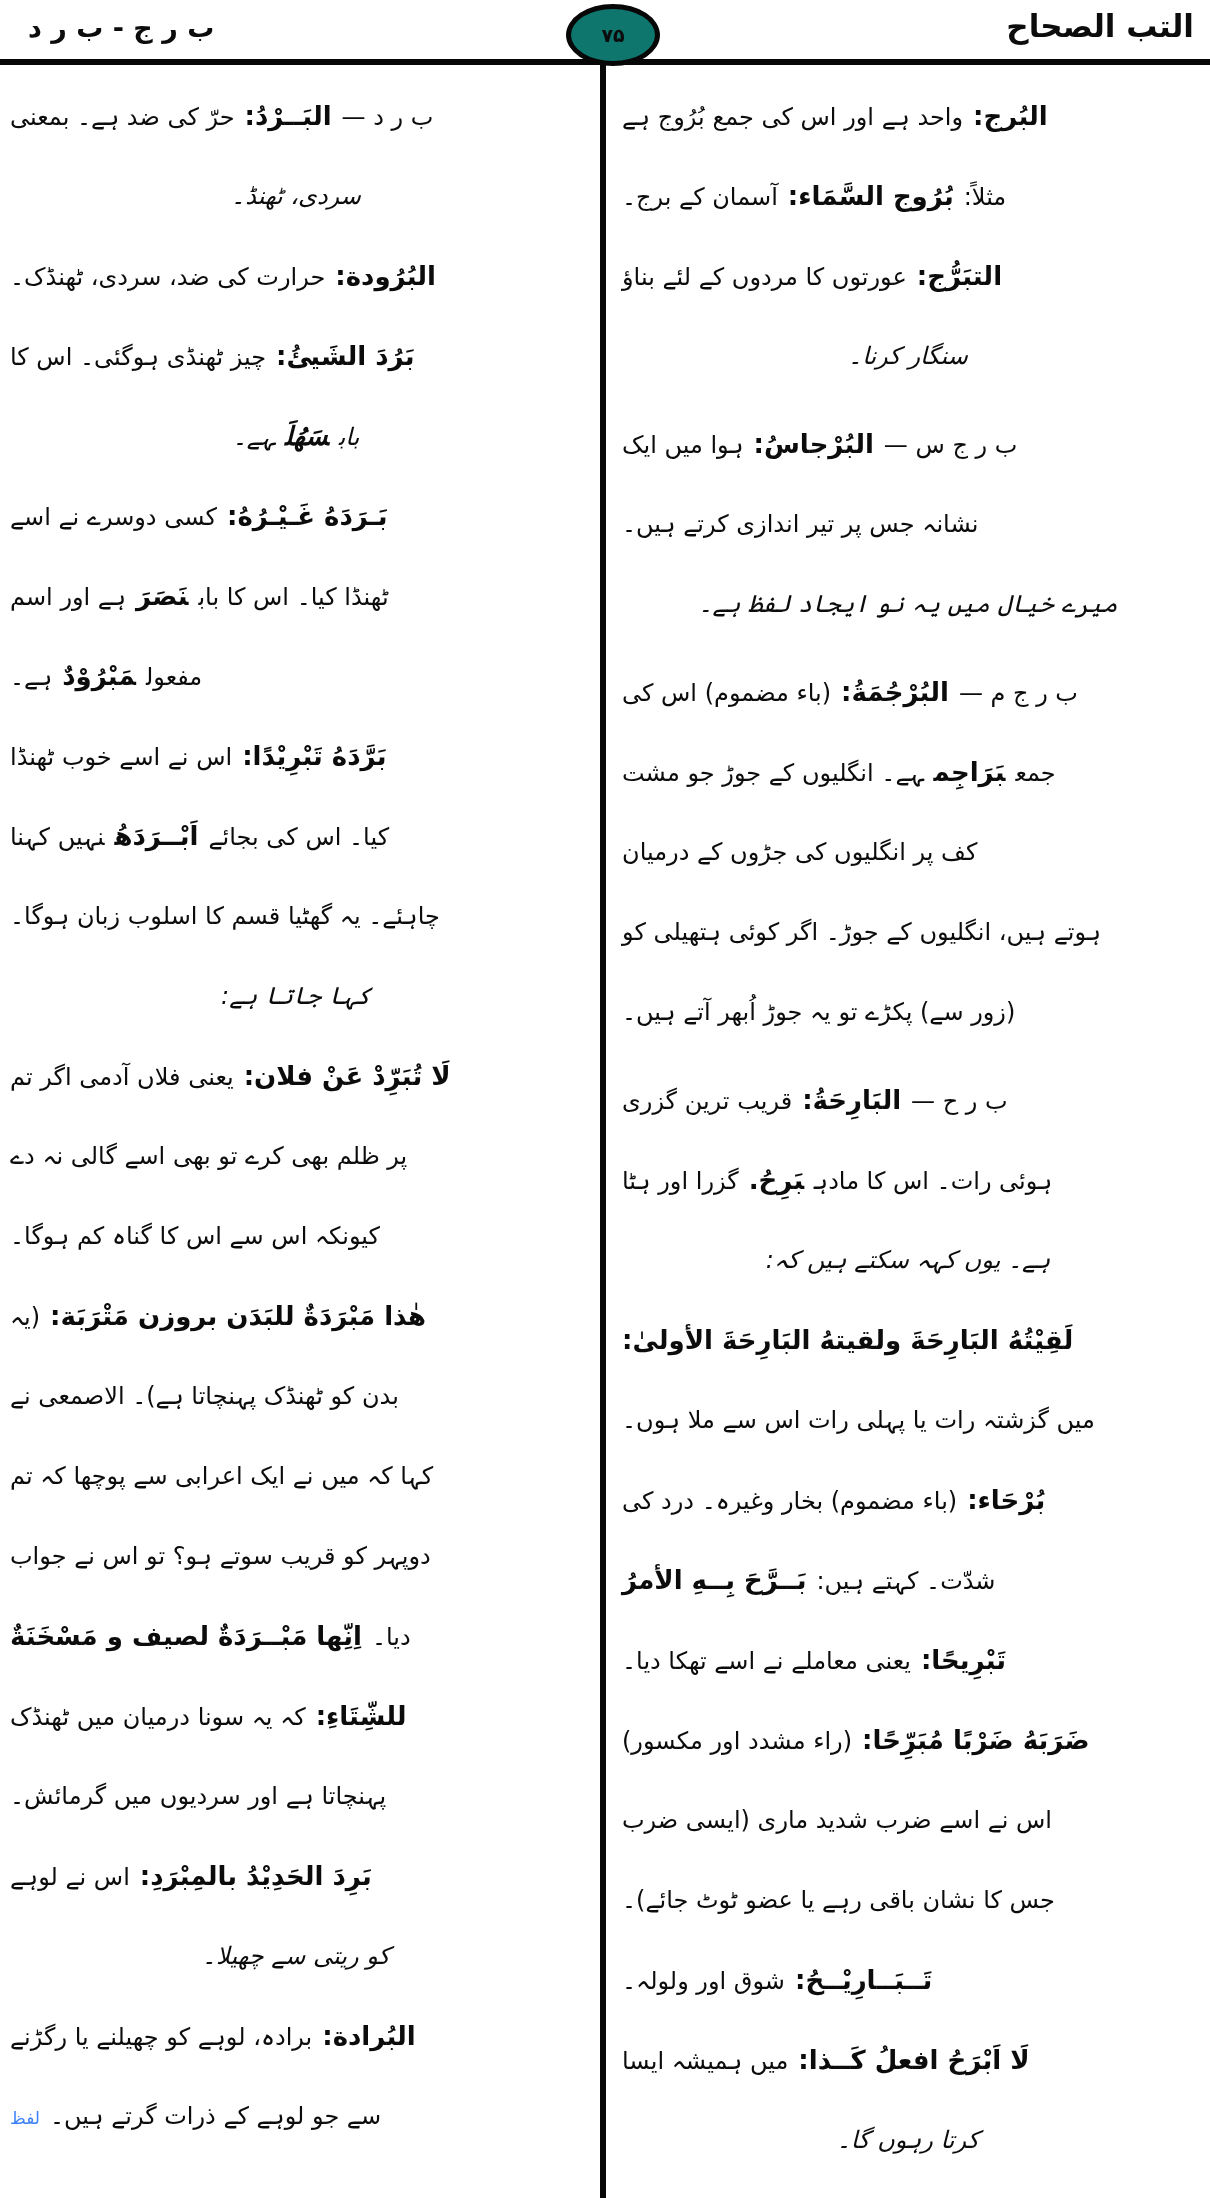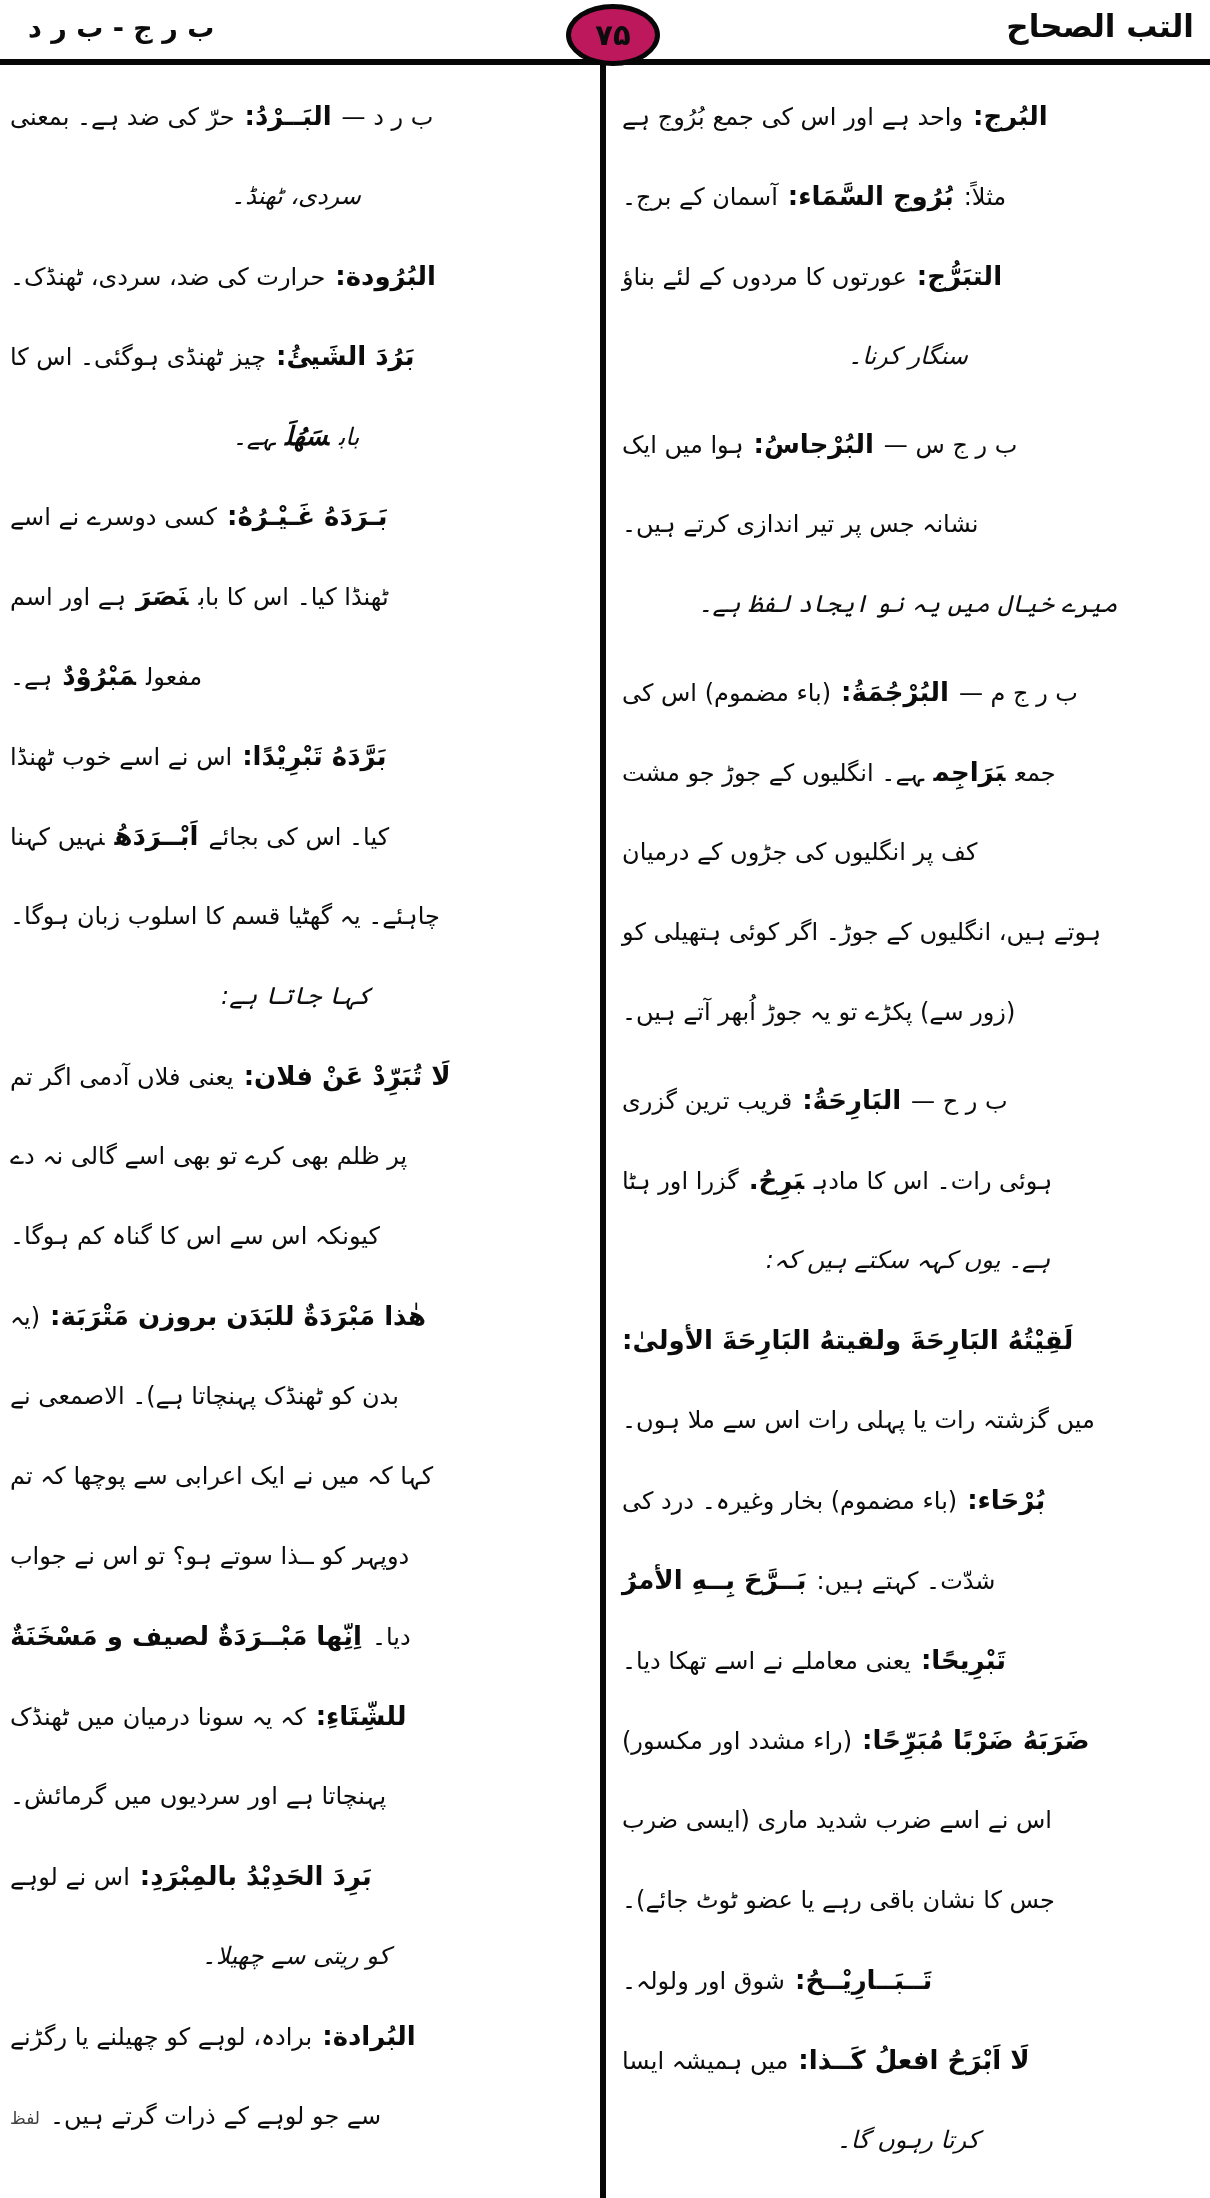--- a/index.html
+++ b/index.html
@@ -8,44 +8,44 @@
     font-family:"DejaVu Sans",sans-serif;color:#0c0c0c;
   }
   .page{position:relative;width:1210px;height:2198px;background:#ffffff;overflow:hidden;direction:rtl;}
 
   
   .hdr-title{position:absolute;top:8px;right:16px;font-size:31px;font-weight:700;}
   .hdr-range{position:absolute;top:12px;left:28px;font-size:27px;font-weight:700;letter-spacing:3px;}
   .rule{position:absolute;top:59px;left:0;width:1210px;height:6px;background:#070707;}
   .page-circle{
     position:absolute;top:4px;left:566px;width:84px;height:52px;
-    border:5px solid #070707;border-radius:50%;background:#be185d;z-index:3;
+    border:5px solid #070707;border-radius:50%;background:#0f766e;z-index:3;
     display:flex;align-items:center;justify-content:center;
-    font-size:29px;font-weight:700;direction:rtl;
+    font-size:19px;font-weight:700;direction:rtl;
   }
   .divider{position:absolute;top:63px;left:600px;width:6px;height:2135px;background:#070707;}
 
   
   .col{position:absolute;top:76px;bottom:4px;overflow:hidden;}
   .col-right{right:12px;width:580px;}
   .col-left{left:6px;width:580px;}
 
   .line{
     margin:0;height:80px;line-height:80px;
     font-size:24px;text-align:left;white-space:nowrap;overflow:hidden;
     padding:0 4px;
   }
   .line.c{text-align:center;font-style:italic;}
   .line.s{margin-top:8px;}
   .line > span{display:inline;}
   .line > span + span{margin-right:10px;}
   .seg-pre{font-weight:400;}
   .seg-b{font-weight:700;font-size:26px;}
   .seg-t{font-weight:400;}
-  .seg-catch{font-size:17px;color:#404040;}
+  .seg-catch{font-size:17px;color:#3b82f6;}
 </style>
 </head>
 <body>
 
 <div class="page">
 
   <div class="hdr-title">التب الصحاح</div>
   <div class="hdr-range">ب ر ج - ب ر د</div>
   <div class="page-circle">
     <span>۷۵</span>
@@ -139,21 +139,21 @@
       <p class="line"><span class="seg-t">پر ظلم بھی کرے تو بھی اسے گالی نہ دے</span></p>
 
       <p class="line"><span class="seg-t">کیونکہ اس سے اس کا گناہ کم ہوگا۔</span></p>
 
       <p class="line"><span class="seg-b">هٰذا مَبْرَدَةٌ للبَدَن بروزن مَتْرَبَة:</span><span class="seg-t">(یہ</span></p>
 
       <p class="line"><span class="seg-t">بدن کو ٹھنڈک پہنچاتا ہے)۔ الاصمعی نے</span></p>
 
       <p class="line"><span class="seg-t">کہا کہ میں نے ایک اعرابی سے پوچھا کہ تم</span></p>
 
-      <p class="line"><span class="seg-t">دوپہر کو ــذا سوتے ہو؟ تو اس نے جواب</span></p>
+      <p class="line"><span class="seg-t">دوپہر کو قریب سوتے ہو؟ تو اس نے جواب</span></p>
 
       <p class="line"><span class="seg-pre">دیا۔</span><span class="seg-b">اِنِّها مَبْــرَدَةٌ لصیف و مَسْخَنَةٌ</span></p>
 
       <p class="line"><span class="seg-b">للشِّتَاءِ:</span><span class="seg-t">کہ یہ سونا درمیان میں ٹھنڈک</span></p>
 
       <p class="line"><span class="seg-t">پہنچاتا ہے اور سردیوں میں گرمائش۔</span></p>
 
       <p class="line"><span class="seg-b">بَرِدَ الحَدِيْدُ بالمِبْرَدِ:</span><span class="seg-t">اس نے لوہے</span></p>
 
       <p class="line c"><span class="seg-t">کو ریتی سے چھیلا۔</span></p>

